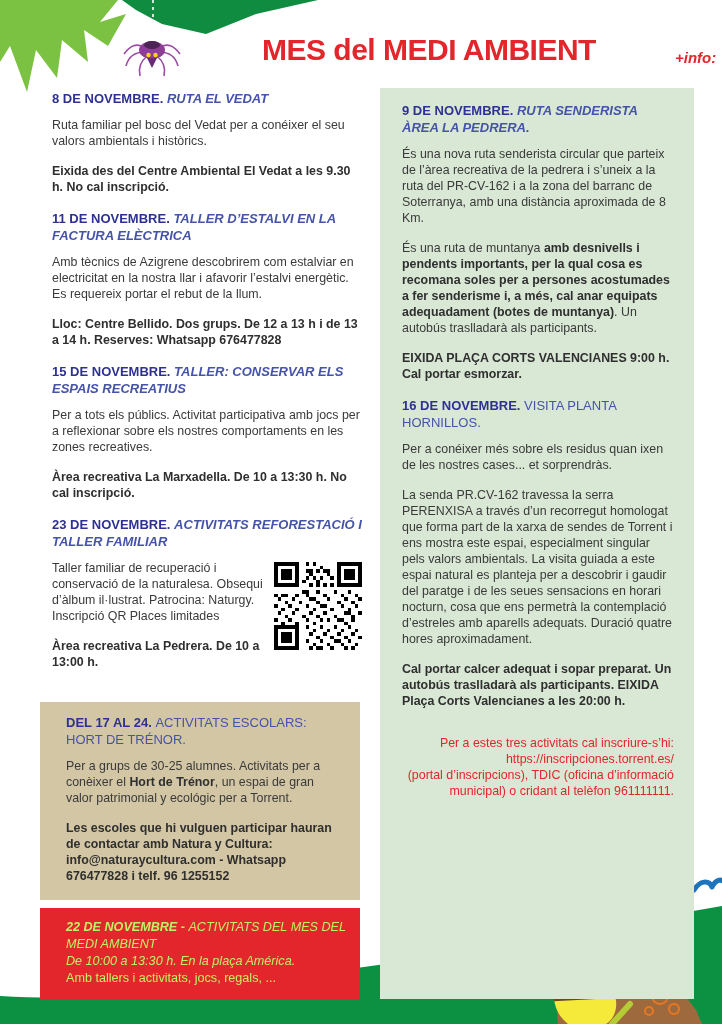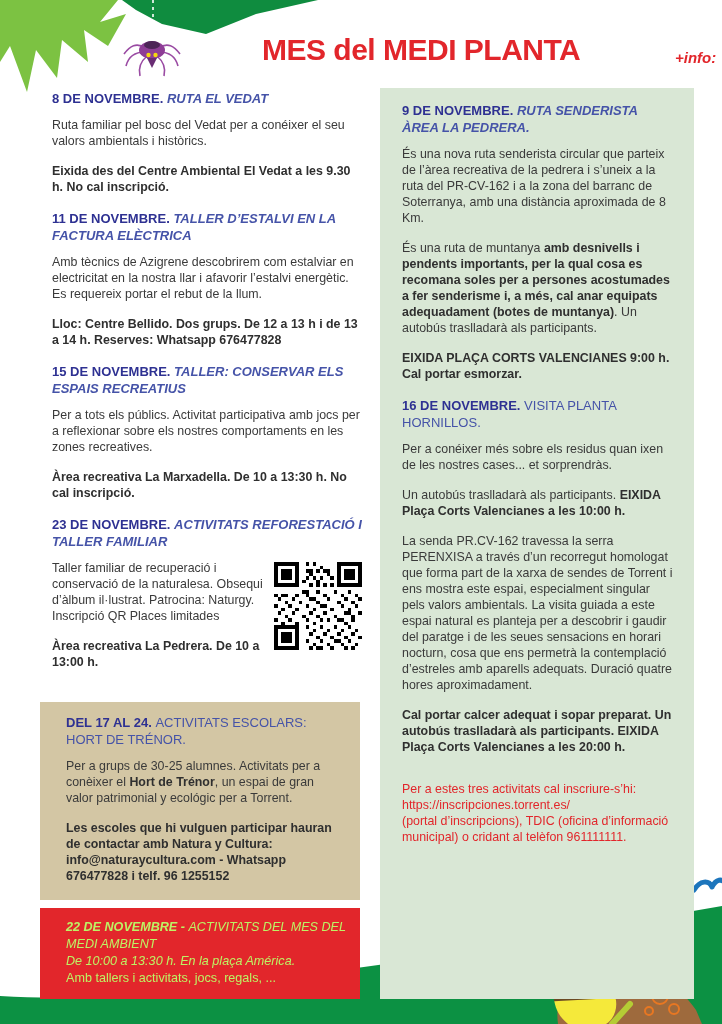--- a/index.html
+++ b/index.html
@@ -59,21 +59,21 @@
   
   .panel-red{
     background:var(--accent-red);color:#bef264;margin:8px 0 0 -12px;width:320px;
     padding:11px 14px 12px 26px;
   }
   .panel-red p{margin:0;font-size:12.6px;line-height:17px;}
   .rb-date{font-weight:bold;font-style:italic;}
   .rb-title{font-style:italic;}
   .rb-line2{font-style:italic;}
   
-  .red-note{margin-top:26px;font-size:12.4px;line-height:16px;color:var(--accent-red);}
+  .red-note{margin-top:26px;font-size:12.4px;line-height:16px;color:var(--accent-red);text-align:right;}
   .red-note span{display:block;}
   .red-note .url{cursor:pointer;}
   
   .landscape{position:absolute;left:0;bottom:0;z-index:1;}
 </style>
 </head>
 <body>
 
 <div class="page">
 
@@ -92,21 +92,21 @@
       </g>
       <ellipse cx="0" cy="-2" rx="13" ry="9" fill="#8e3d96"></ellipse>
       <ellipse cx="0" cy="-7" rx="8" ry="4" fill="#4d2457"></ellipse>
       <path d="M-5,6 L5,6 L0,16 Z" fill="#6a2d74"></path>
       <circle cx="-3.5" cy="3" r="2.2" fill="#f6d80e"></circle>
       <circle cx="3.5" cy="3" r="2.2" fill="#f6d80e"></circle>
     </g>
   </svg>
 
   <div class="header">
-    <h1>MES del MEDI PLANTA</h1>
+    <h1>MES del MEDI AMBIENT</h1>
     <span class="info">+info:</span>
   </div>
 
   <div class="columns">
 
     <div class="col-left">
 
       <section>
         <h2>
           <span class="date">8 DE NOVEMBRE.</span>
@@ -200,21 +200,20 @@
         <p class="body"><span>És una ruta de muntanya </span><span class="strong">amb desnivells i pendents importants, per la qual cosa es recomana soles per a persones acostumades a fer senderisme i, a més, cal anar equipats adequadament (botes de muntanya)</span><span>. Un autobús traslladarà als participants.</span></p>
         <p class="body strong">EIXIDA PLAÇA CORTS VALENCIANES 9:00 h. Cal portar esmorzar.</p>
       </section>
 
       <section>
         <h2>
           <span class="date">16 DE NOVEMBRE.</span>
           <span class="evtitle upright" style="color:var(--title-blue);">VISITA PLANTA HORNILLOS.</span>
         </h2>
         <p class="body">Per a conéixer més sobre els residus quan ixen de les nostres cases... et sorprendràs.</p>
-        <p class="body"><span>Un autobús traslladarà als participants. </span><span class="strong">EIXIDA Plaça Corts Valencianes a les 10:00 h.</span></p>
       </section>
 
       <section>
         <p class="body">La senda PR.CV-162 travessa la serra PERENXISA a través d’un recorregut homologat que forma part de la xarxa de sendes de Torrent i ens mostra este espai, especialment singular pels valors ambientals. La visita guiada a este espai natural es planteja per a descobrir i gaudir del paratge i de les seues sensacions en horari nocturn, cosa que ens permetrà la contemplació d’estreles amb aparells adequats. Duració quatre hores aproximadament.</p>
         <p class="body strong">Cal portar calcer adequat i sopar preparat. Un autobús traslladarà als participants. EIXIDA Plaça Corts Valencianes a les 20:00 h.</p>
       </section>
 
       <div class="red-note">
         <span>Per a estes tres activitats cal inscriure-s’hi:</span>
         <span class="url">https://inscripciones.torrent.es/</span>

